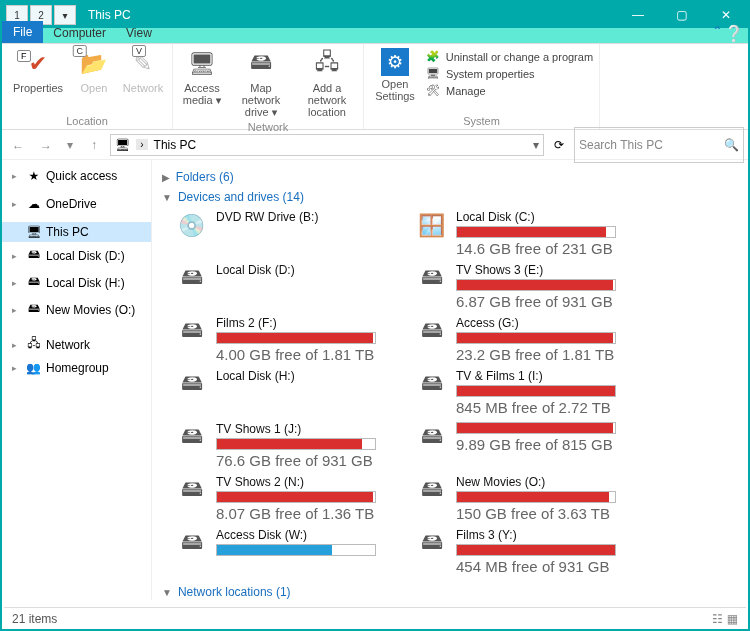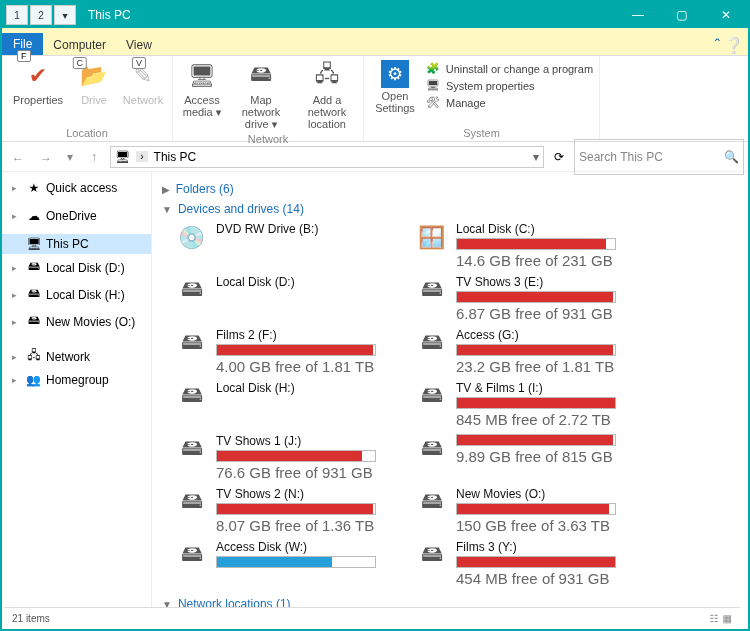--- a/index.html
+++ b/index.html
@@ -3,21 +3,21 @@
 <meta charset="utf-8">
 <style>
   * { box-sizing: border-box; margin: 0; padding: 0; font-family: "Segoe UI", Tahoma, sans-serif; }
   body { background: #fff; width: 750px; height: 631px; overflow: hidden; border: 2px solid #00aaaa; position: relative; }
   .titlebar { background: #00aaaa; height: 26px; display: flex; align-items: center; color: #fff; font-size: 12px; }
   .titlebar .qat { display: flex; gap: 2px; padding-left: 4px; }
   .qat-btn { width: 22px; height: 20px; background: #eef8fb; display: flex; align-items: center; justify-content: center; font-size: 10px; color: #333; border: 1px solid #ccc; }
   .titlebar .title { margin-left: 12px; flex: 1; }
   .win-controls { display: flex; }
   .win-btn { width: 44px; height: 26px; display: flex; align-items: center; justify-content: center; color: #fff; }
-  .filetabs { display: flex; align-items: flex-end; background: #fef9c3; height: 28px; border-bottom: 1px solid #ddd; position: relative; }
+  .filetabs { display: flex; align-items: flex-end; background: #5eead4; height: 16px; border-bottom: 1px solid #ddd; position: relative; }
   .file-tab { background: #1979ca; color: #fff; font-size: 12px; padding: 3px 10px; border: 1px solid #1979ca; }
   .menu-tab { font-size: 12px; padding: 3px 10px; color: #333; position: relative; }
   .menu-tab .key { position: absolute; bottom: -14px; left: 50%; transform: translateX(-50%); font-size: 9px; border: 1px solid #888; background: #fff; padding: 0 3px; border-radius: 2px; }
   .file-key { position: absolute; left: 15px; top: 22px; font-size: 9px; border: 1px solid #888; background: #fff; padding: 0 3px; border-radius: 2px; z-index: 5; }
   .help-row { margin-left: auto; display: flex; gap: 4px; padding-right: 4px; align-items: center; }
   .ribbon { height: 86px; display: flex; border-bottom: 1px solid #ddd; font-size: 11px; color: #444; }
   .rgroup { border-right: 1px solid #eee; display: flex; flex-direction: column; align-items: center; padding: 2px 6px 0; }
   .rgroup .items { display: flex; gap: 6px; flex: 1; align-items: flex-start; padding-top: 2px; }
   .rbtn { display: flex; flex-direction: column; align-items: center; width: 60px; text-align: center; gap: 2px; color: #555; }
   .rbtn .ico { width: 32px; height: 32px; display: flex; align-items: center; justify-content: center; font-size: 22px; }
@@ -43,21 +43,21 @@
   .section-head .arrow { font-size: 10px; color: #777; }
   .drive-grid { display: grid; grid-template-columns: repeat(2, 220px); gap: 6px 20px; margin-left: 14px; margin-bottom: 10px; }
   .drive { display: flex; gap: 8px; align-items: flex-start; }
   .drive .dico { width: 32px; height: 32px; display:flex;align-items:center;justify-content:center;font-size:22px;color:#555;}
   .drive .dinfo { flex: 1; }
   .drive .dname { color: #111; margin-bottom: 2px; }
   .bar { width: 160px; height: 12px; border: 1px solid #bbb; background: #fff; position: relative; margin-bottom: 2px; }
   .bar-fill { height: 100%; background: #da2f2f; }
   .bar-fill.ok { background: #26a0da; }
   .free { color: #666; font-size: 15px; }
-  .statusbar { height: 22px; border-top: 1px solid #ddd; display: flex; align-items: center; padding: 0 8px; font-size: 10px; color: #555; justify-content: space-between; position: absolute; bottom: 0; left: 2px; right: 8px; background: #fff;}
+  .statusbar { height: 22px; border-top: 1px solid #ddd; display: flex; align-items: center; padding: 0 8px; font-size: 12px; color: #555; justify-content: space-between; position: absolute; bottom: 0; left: 2px; right: 2px; background: #fff;}
   .view-switch { display: flex; gap: 4px; color: #888; }
   .content::-webkit-scrollbar { width: 16px; }
   .content::-webkit-scrollbar-thumb { background: #ccc; }
 </style>
 </head>
 <body>
 
 <div class="titlebar">
   <div class="qat">
     <div class="qat-btn">1</div>
@@ -91,21 +91,21 @@
 
 <div class="ribbon">
   <div class="rgroup">
     <div class="items">
       <div class="rbtn">
           <div class="ico" style="color:#d04a2b;">✔</div>
           <span>Properties</span>
         </div>
       <div class="rbtn disabled" style="width:40px">
           <div class="ico">📂</div>
-          <span>Drive</span>
+          <span>Open</span>
         </div>
       <div class="rbtn disabled" style="width:46px">
           <div class="ico">✎</div>
           <span>Network</span>
         </div>
     </div>
     <div class="glabel">Location</div>
   </div>
   <div class="rgroup">
     <div class="items">

